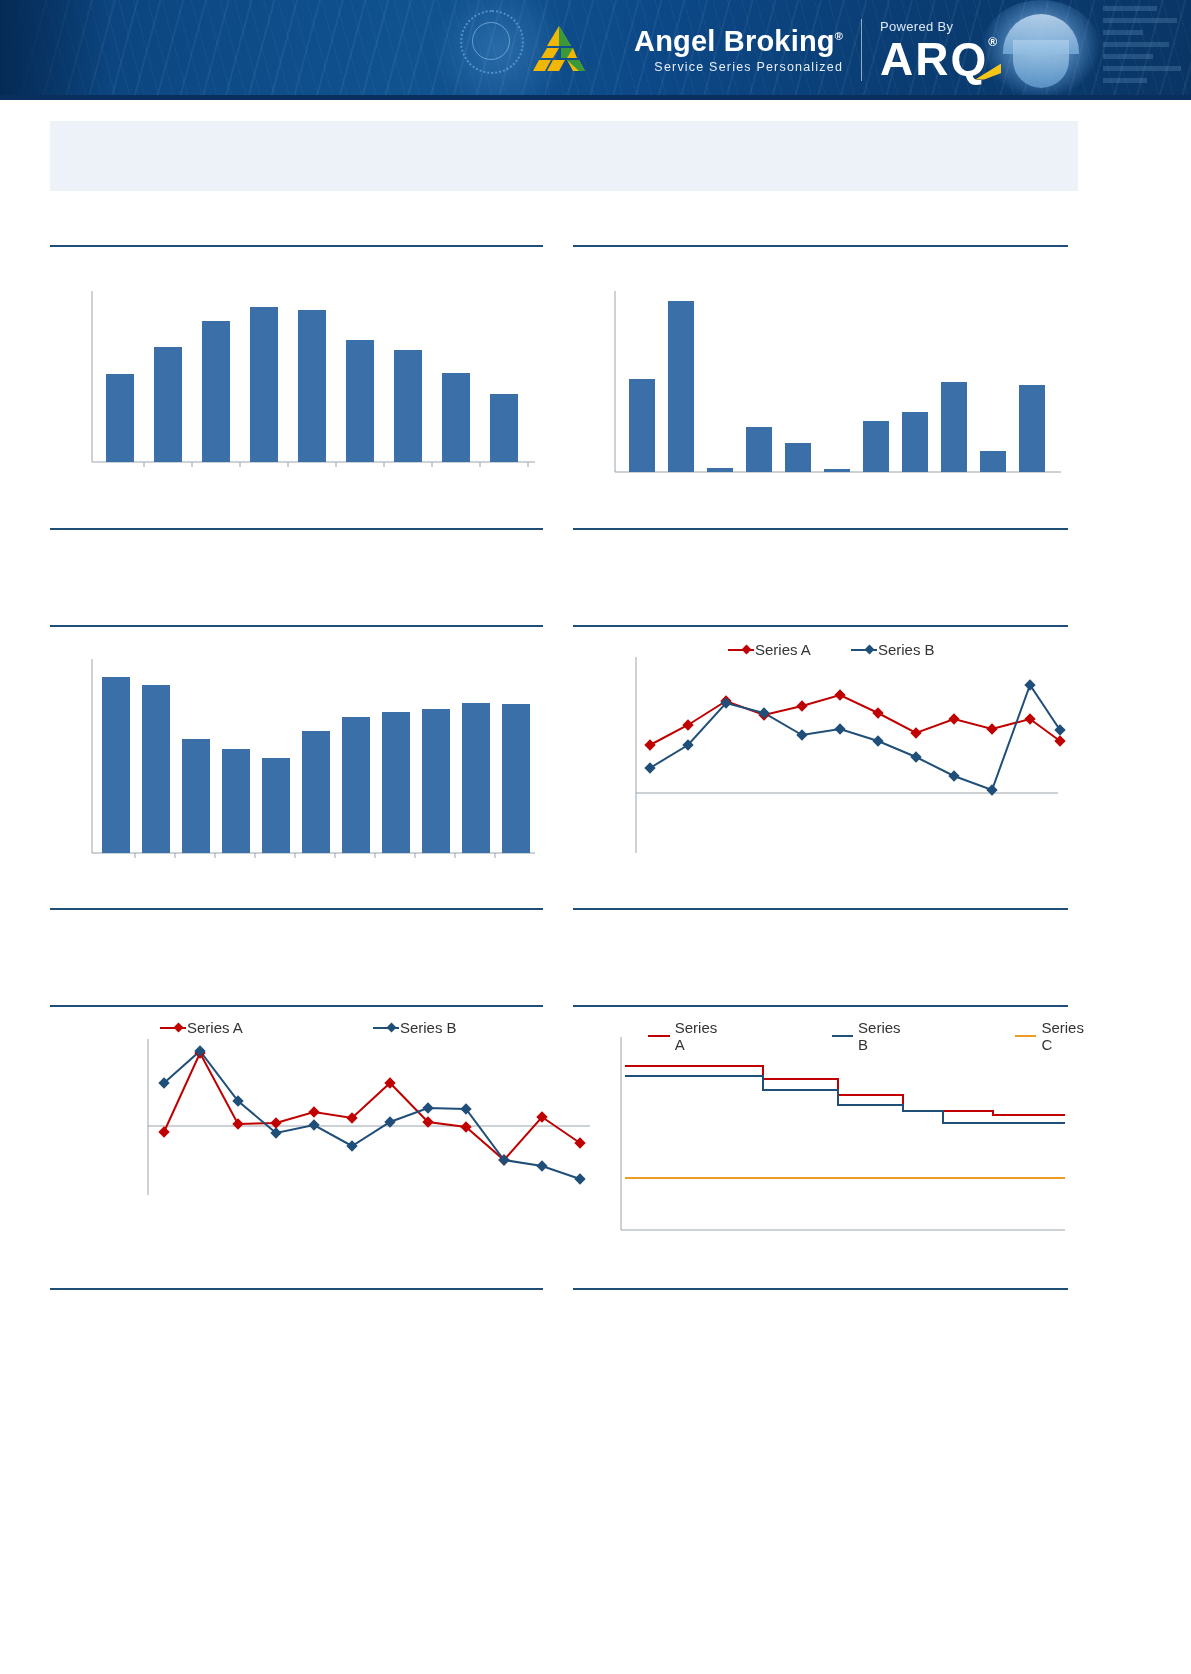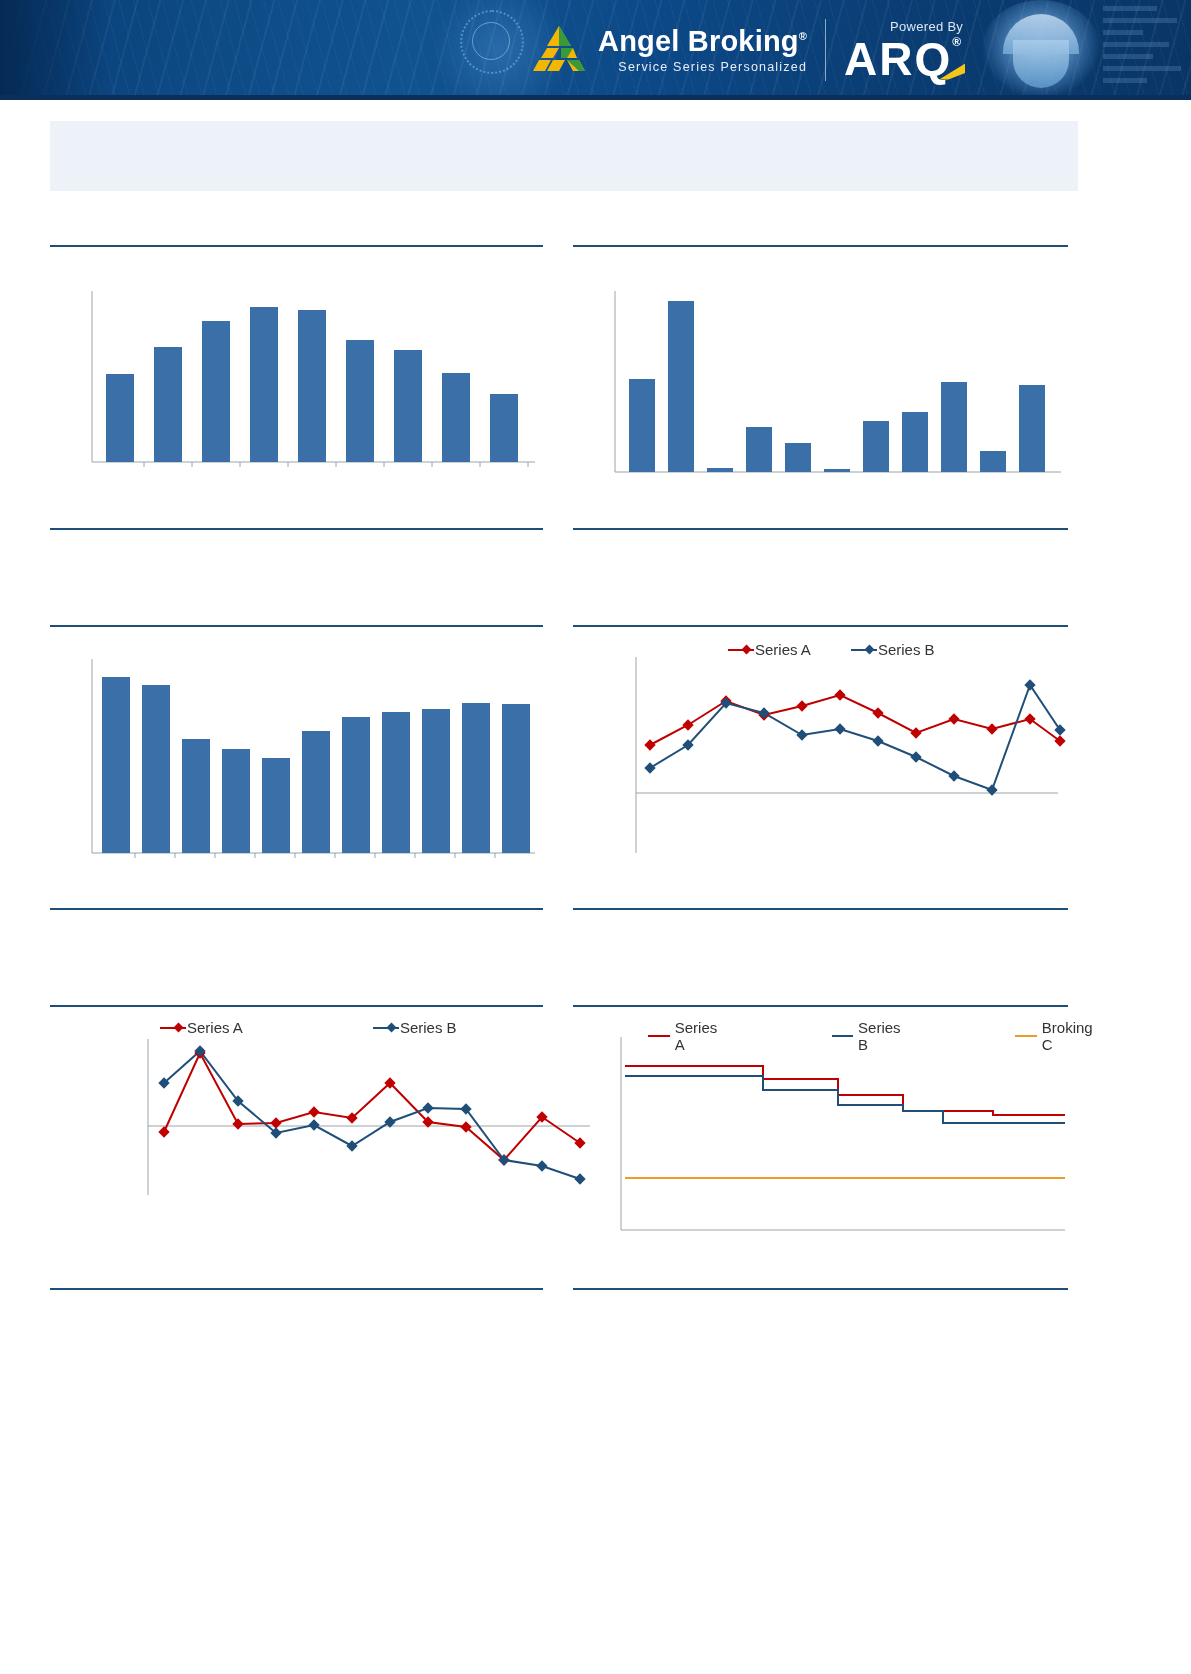--- a/index.html
+++ b/index.html
@@ -39,25 +39,25 @@
     background:linear-gradient(90deg,#052a55 0%,rgba(8,58,110,0) 100%);
   }
   .banner .bottom-line{
     position:absolute;left:0;bottom:0;width:1191px;height:5px;background:#0a2f5c;
   }
   .logo-wrap{
     position:absolute;left:530px;top:14px;display:flex;align-items:center;height:72px;
   }
   .tri-logo{width:58px;height:52px;position:relative;margin-right:10px;}
   .brand-text{color:#ffffff;line-height:1;}
-  .brand-main{font-size:29px;font-weight:bold;letter-spacing:0.2px;}
+  .brand-main{font-size:29px;font-weight:bold;letter-spacing:0.2px;margin-left:36px;}
   .brand-main sup{font-size:11px;vertical-align:super;}
   .brand-sub{font-size:12.5px;margin-top:5px;letter-spacing:1.2px;color:#e7eef6;text-align:right;}
   .divider-v{width:1px;height:62px;background:rgba(255,255,255,0.55);margin:0 18px;}
-  .arq-wrap{color:#fff;text-align:right;}
+  .arq-wrap{color:#fff;text-align:left;}
   .arq-powered{font-size:13px;color:#dbe7f3;margin-bottom:2px;letter-spacing:0.3px;}
   .arq-logo{font-size:46px;font-weight:bold;letter-spacing:2px;line-height:1;position:relative;}
   .arq-logo sup{font-size:12px;vertical-align:top;}
   .arq-swoosh{
     position:absolute;right:-2px;bottom:2px;width:26px;height:16px;
     background:#f5c518;clip-path:polygon(0 100%,100% 0,100% 60%,35% 100%);
   }
   .head-fig{
     position:absolute;right:90px;top:0px;width:120px;height:100px;
     background:radial-gradient(ellipse at 50% 45%, rgba(200,230,255,0.85) 0%, rgba(120,180,235,0.45) 45%, rgba(20,70,130,0.05) 70%);
@@ -385,21 +385,21 @@
     <div class="li">
       <span class="sw" style="background:#c00000"></span>
       <span>Series A</span>
     </div>
     <div class="li">
       <span class="sw" style="background:#1f4e79"></span>
       <span>Series B</span>
     </div>
     <div class="li">
       <span class="sw" style="background:#ed9c28"></span>
-      <span>Broking C</span>
+      <span>Series C</span>
     </div>
   </div>
 
   <div class="plot" style="left:40px;top:28px;width:455px;height:215px;">
     <svg width="455" height="215" viewBox="0 0 455 215">
       <line x1="8" y1="4" x2="8" y2="197" stroke="#9aa4ae" stroke-width="1"></line>
       <line x1="8" y1="197" x2="452" y2="197" stroke="#9aa4ae" stroke-width="1"></line>
       <polyline fill="none" stroke="#c00000" stroke-width="2" points="12,33 150,33 150,46 225,46 225,62 290,62 290,78 380,78 380,82 452,82"></polyline>
       <polyline fill="none" stroke="#1f4e79" stroke-width="2" points="12,43 150,43 150,57 225,57 225,72 290,72 290,78 330,78 330,90 452,90"></polyline>
       <polyline fill="none" stroke="#ed9c28" stroke-width="2" points="12,145 452,145"></polyline>

